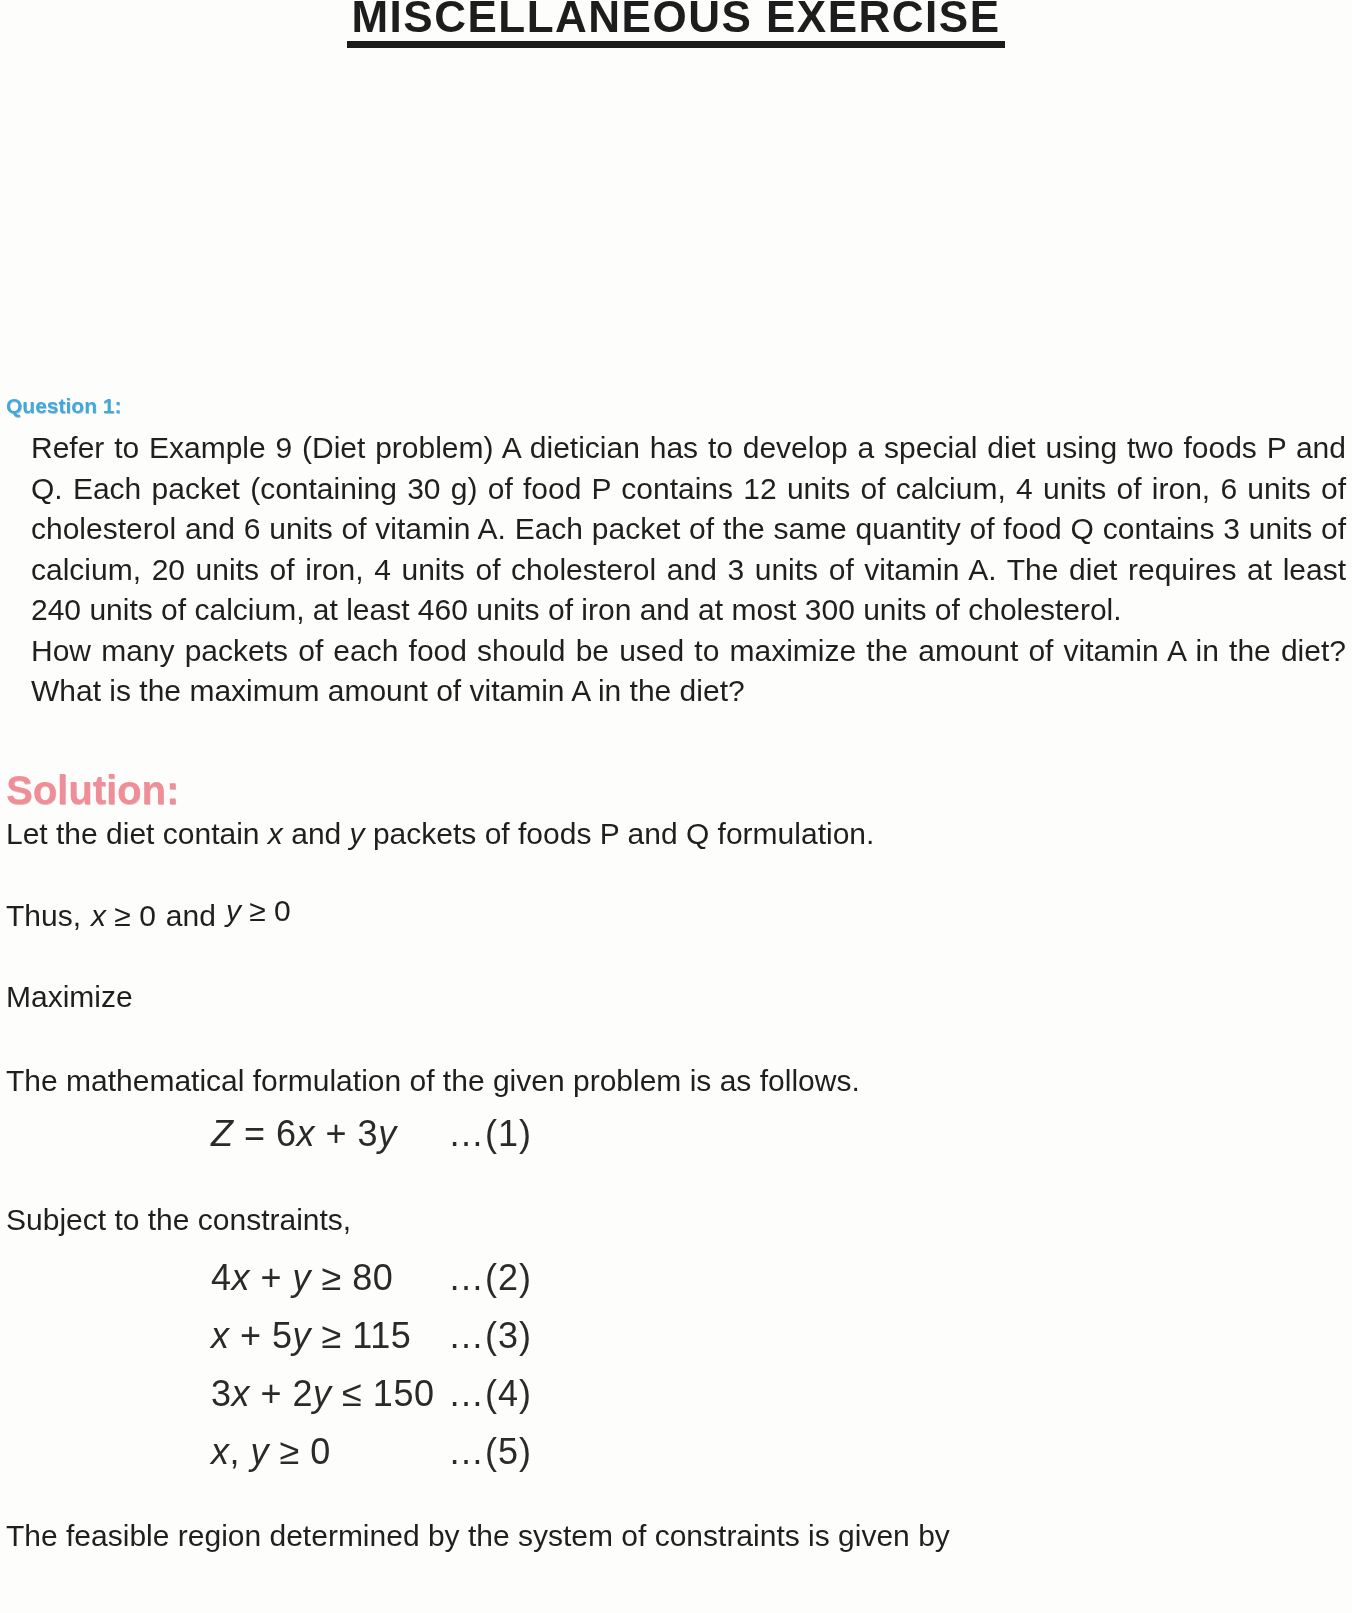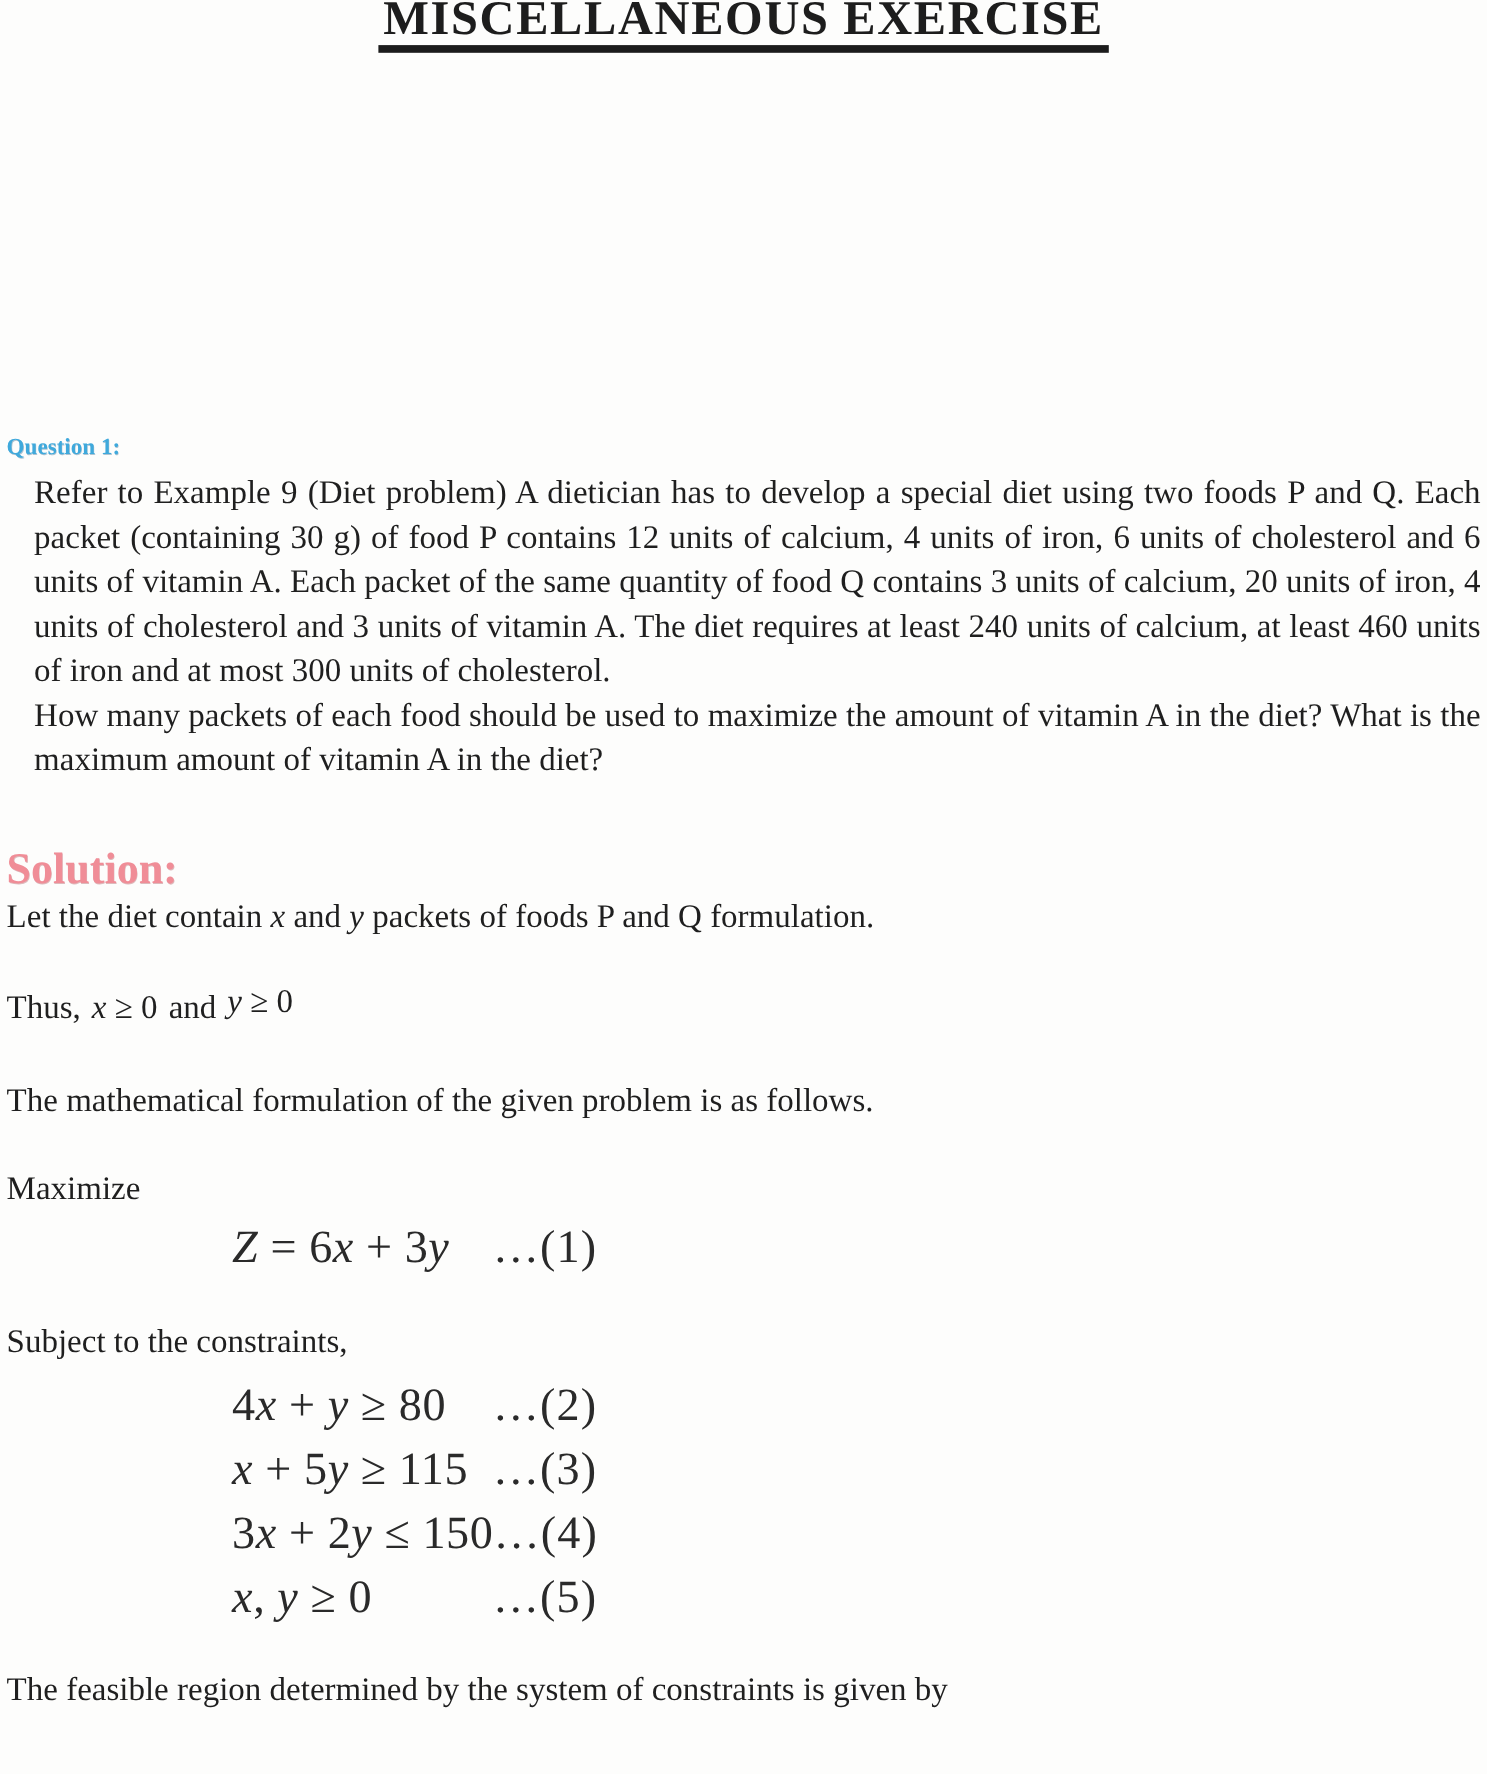--- a/index.html
+++ b/index.html
@@ -9,21 +9,21 @@
   }
   .page {
     position: relative;
     width: 1352px;
     height: 1613px;
     margin: 0 auto;
     background: #fdfdfc;
     overflow: hidden;
     box-sizing: border-box;
     padding: 0 6px;
-    font-family: Liberation Serif, serif;
+    font-family: Liberation Sans, sans-serif;
     color: #1f1f1f;
   }
   .title-line {
     margin: -6px 0 0 0;
     text-align: center;
     line-height: 1.05;
   }
   .title {
     display: inline-block;
     font-size: 44px;
@@ -62,21 +62,21 @@
   .p-max  { margin-top: 40px; }
   .p-subj { margin-top: 46px; }
   .p-close{ margin-top: 44px; }
   .mvar { font-style: italic; }
   .mpad { margin: 0 10px; }
   .raised { position: relative; top: -5px; }
   .eq-row {
     display: flex;
     align-items: baseline;
     padding-left: 205px;
-    font-size: 42px;
+    font-size: 36px;
     line-height: 40px;
     color: #2a2a2a;
   }
   .eq-obj { margin-top: 12px; }
   .eq-con { margin-top: 18px; }
   .eq-expr { min-width: 237px; letter-spacing: 0.5px; }
   .eq-tag { letter-spacing: 1px; }
 </style>
 </head>
 <body>
@@ -90,23 +90,23 @@
   <p class="body jus">Refer to Example 9 (Diet problem) A dietician has to develop a special diet using two foods P and Q. Each packet (containing 30 g) of food P contains 12 units of calcium, 4 units of iron, 6 units of cholesterol and 6 units of vitamin A. Each packet of the same quantity of food Q contains 3 units of calcium, 20 units of iron, 4 units of cholesterol and 3 units of vitamin A. The diet requires at least 240 units of calcium, at least 460 units of iron and at most 300 units of cholesterol.</p>
 
   <p class="body jus">How many packets of each food should be used to maximize the amount of vitamin A in the diet? What is the maximum amount of vitamin A in the diet?</p>
 
   <h2 class="s-head">Solution:</h2>
 
   <p class="body p-intro"><span>Let the diet contain </span><span class="mvar">x</span><span> and </span><span class="mvar">y</span><span> packets of foods P and Q formulation.</span></p>
 
   <p class="body p-thus"><span>Thus,</span><span class="mathify mpad"><i>x</i> ≥ 0</span><span>and</span><span class="mathify mpad raised"><i>y</i> ≥ 0</span></p>
 
+  <p class="body p-max">Maximize</p>
+
   <p class="body p-form">The mathematical formulation of the given problem is as follows.</p>
-
-  <p class="body p-max">Maximize</p>
 
   <div class="eq-row eq-obj">
     <span class="eq-expr mathify"><i>Z</i> = 6<i>x</i> + 3<i>y</i></span>
     <span class="eq-tag">…(1)</span>
   </div>
 
   <p class="body p-subj">Subject to the constraints,</p>
 
   <div class="eq-row eq-con">
     <span class="eq-expr mathify">4<i>x</i> + <i>y</i> ≥ 80</span>

